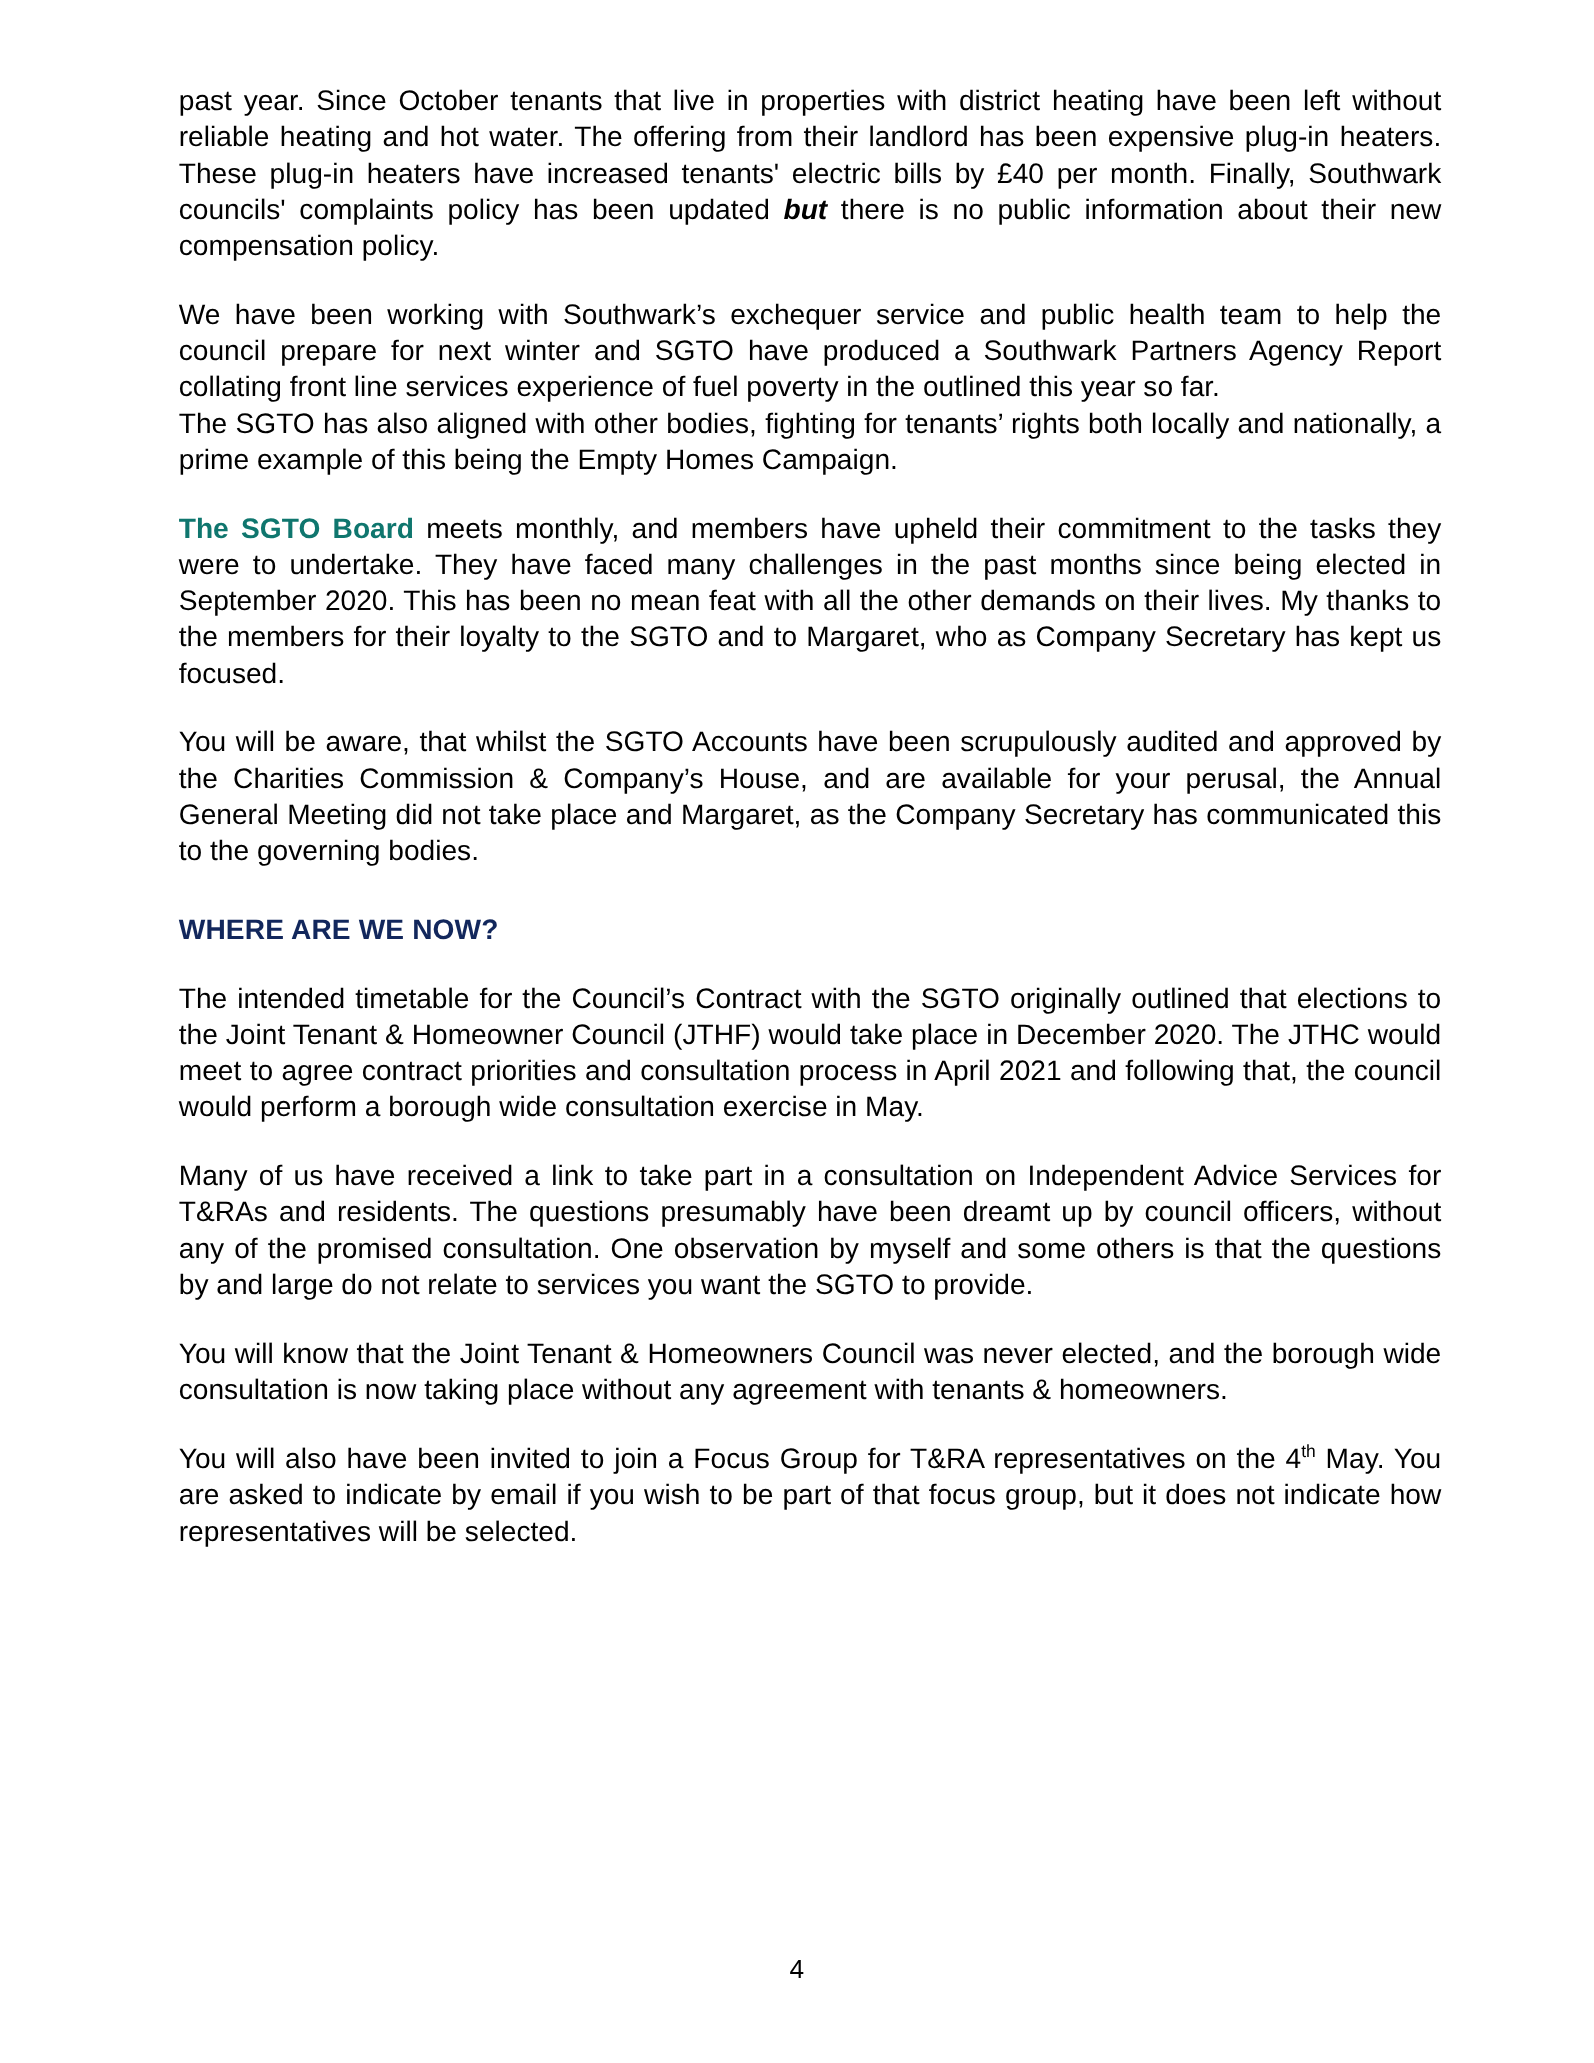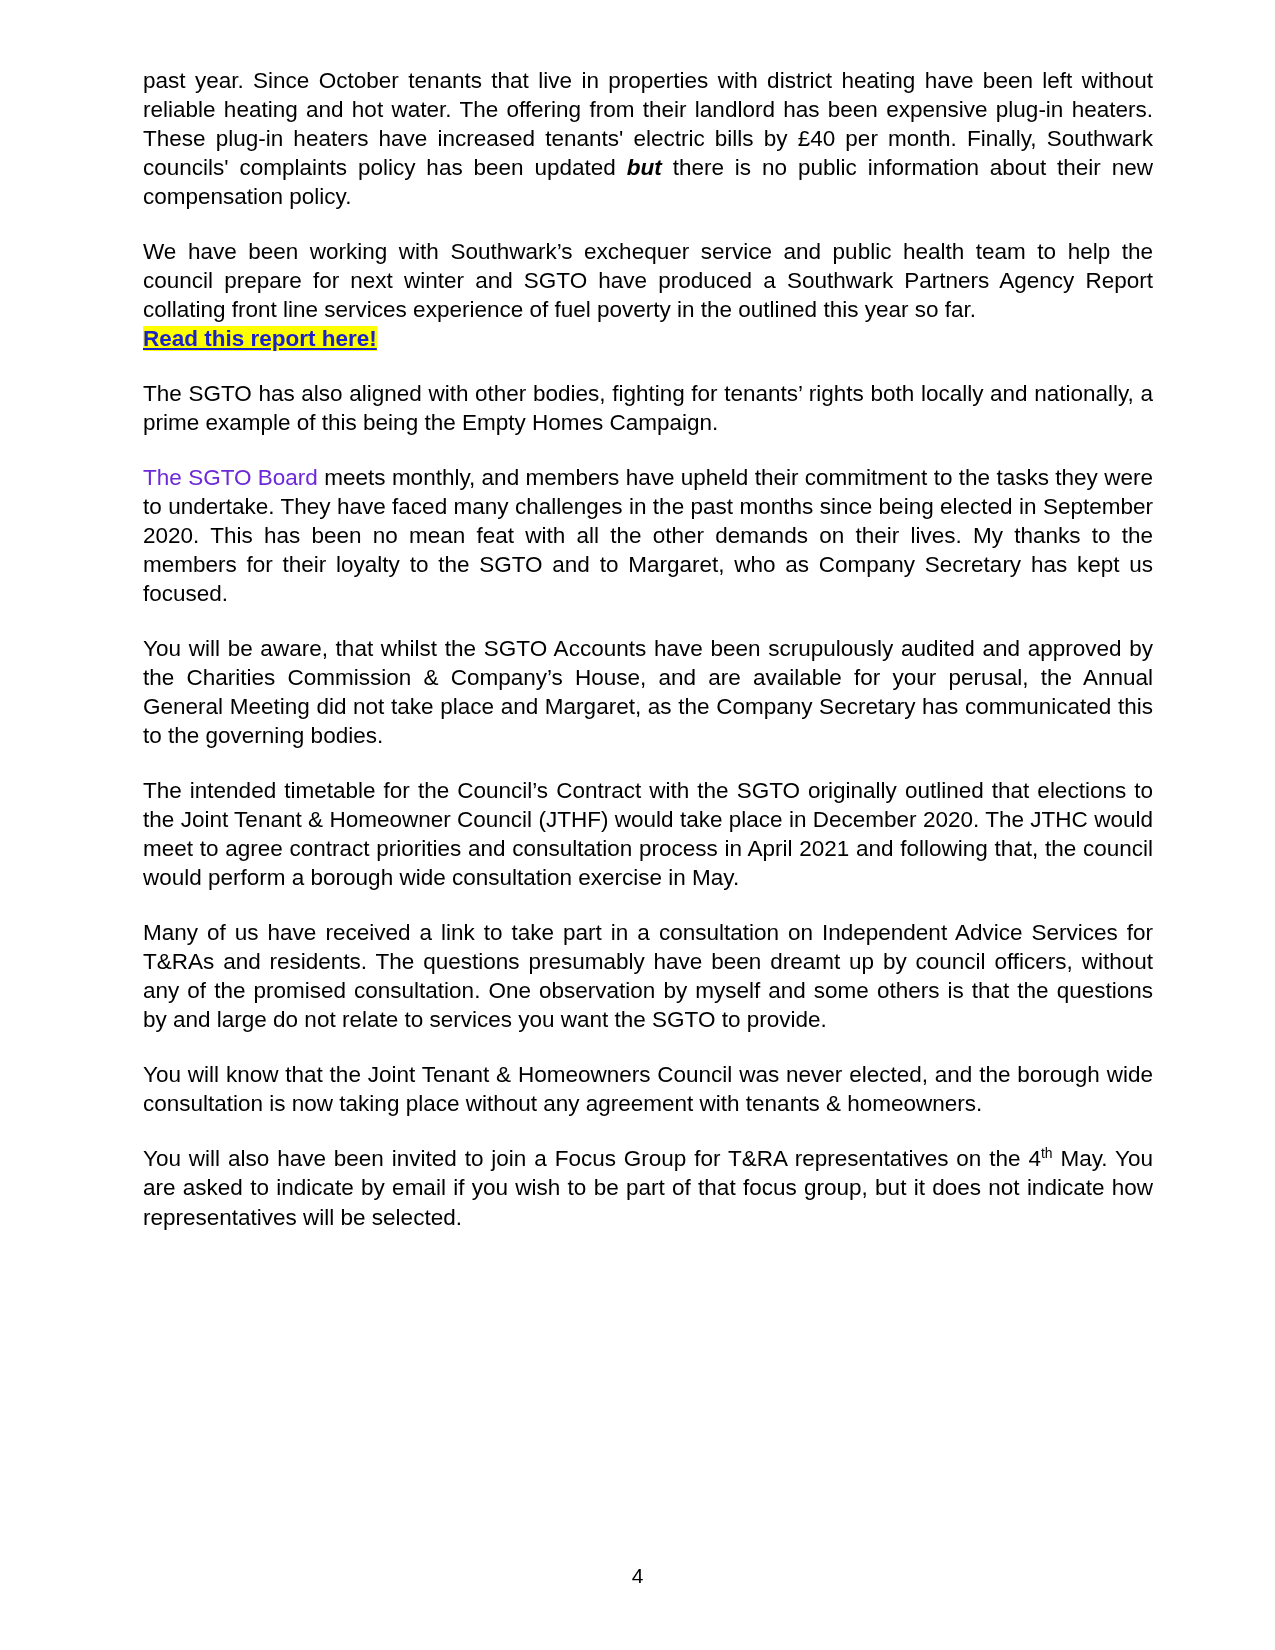--- a/index.html
+++ b/index.html
@@ -32,22 +32,22 @@
     text-align: justify;
   }
   p.tight {
     margin: 0;
   }
   .bold-italic {
     font-weight: bold;
     font-style: italic;
   }
   .navy-bold {
-    color: #6d28d9;
-    font-weight: normal;
+    color: #0f766e;
+    font-weight: bold;
   }
   .heading {
     color: #12275c;
     font-weight: bold;
     font-size: 22.5px;
     margin: 0 0 26px 0;
     text-align: left;
     letter-spacing: 0.1px;
   }
   .heading.section {
@@ -83,29 +83,29 @@
 </head>
 <body>
 
 <div class="page">
   <div class="doc-body">
 
     <p class="para"><span>past year. Since October tenants that live in properties with district heating have been left without reliable heating and hot water. The offering from their landlord has been expensive plug-in heaters. These plug-in heaters have increased tenants' electric bills by £40 per month. Finally, Southwark councils' complaints policy has been updated </span><span class="bold-italic">but</span><span> there is no public information about their new compensation policy.</span></p>
 
     <p class="tight">We have been working with Southwark’s exchequer service and public health team to help the council prepare for next winter and SGTO have produced a Southwark Partners Agency Report collating front line services experience of fuel poverty in the outlined this year so far.</p>
 
-    <p class="link-line"><a class="link-highlight" href="#">Read this report here! </a></p>
 
     <p class="para">The SGTO has also aligned with other bodies, fighting for tenants’ rights both locally and nationally, a prime example of this being the Empty Homes Campaign.</p>
 
     <p class="para"><span class="navy-bold">The SGTO Board</span><span> meets monthly, and members have upheld their commitment to the tasks they were to undertake. They have faced many challenges in the past months since being elected in September 2020. This has been no mean feat with all the other demands on their lives. My thanks to the members for their loyalty to the SGTO and to Margaret, who as Company Secretary has kept us focused.</span></p>
 
     <p class="para">You will be aware, that whilst the SGTO Accounts have been scrupulously audited and approved by the Charities Commission &amp; Company’s House, and are available for your perusal, the Annual General Meeting did not take place and Margaret, as the Company Secretary has communicated this to the governing bodies.</p>
 
 
+    <p class="heading section">WHERE ARE WE NOW?</p>
 
 
     <p class="para">The intended timetable for the Council’s Contract with the SGTO originally outlined that elections to the Joint Tenant &amp; Homeowner Council (JTHF) would take place in December 2020. The JTHC would meet to agree contract priorities and consultation process in April 2021 and following that, the council would perform a borough wide consultation exercise in May.</p>
 
     <p class="para">Many of us have received a link to take part in a consultation on Independent Advice Services for T&amp;RAs and residents. The questions presumably have been dreamt up by council officers, without any of the promised consultation. One observation by myself and some others is that the questions by and large do not relate to services you want the SGTO to provide.</p>
 
     <p class="para">You will know that the Joint Tenant &amp; Homeowners Council was never elected, and the borough wide consultation is now taking place without any agreement with tenants &amp; homeowners.</p>
 
     <p class="para"><span>You will also have been invited to join a Focus Group for T&amp;RA representatives on the 4</span><sup>th</sup><span> May. You are asked to indicate by email if you wish to be part of that focus group, but it does not indicate how representatives will be selected.</span></p>
 

